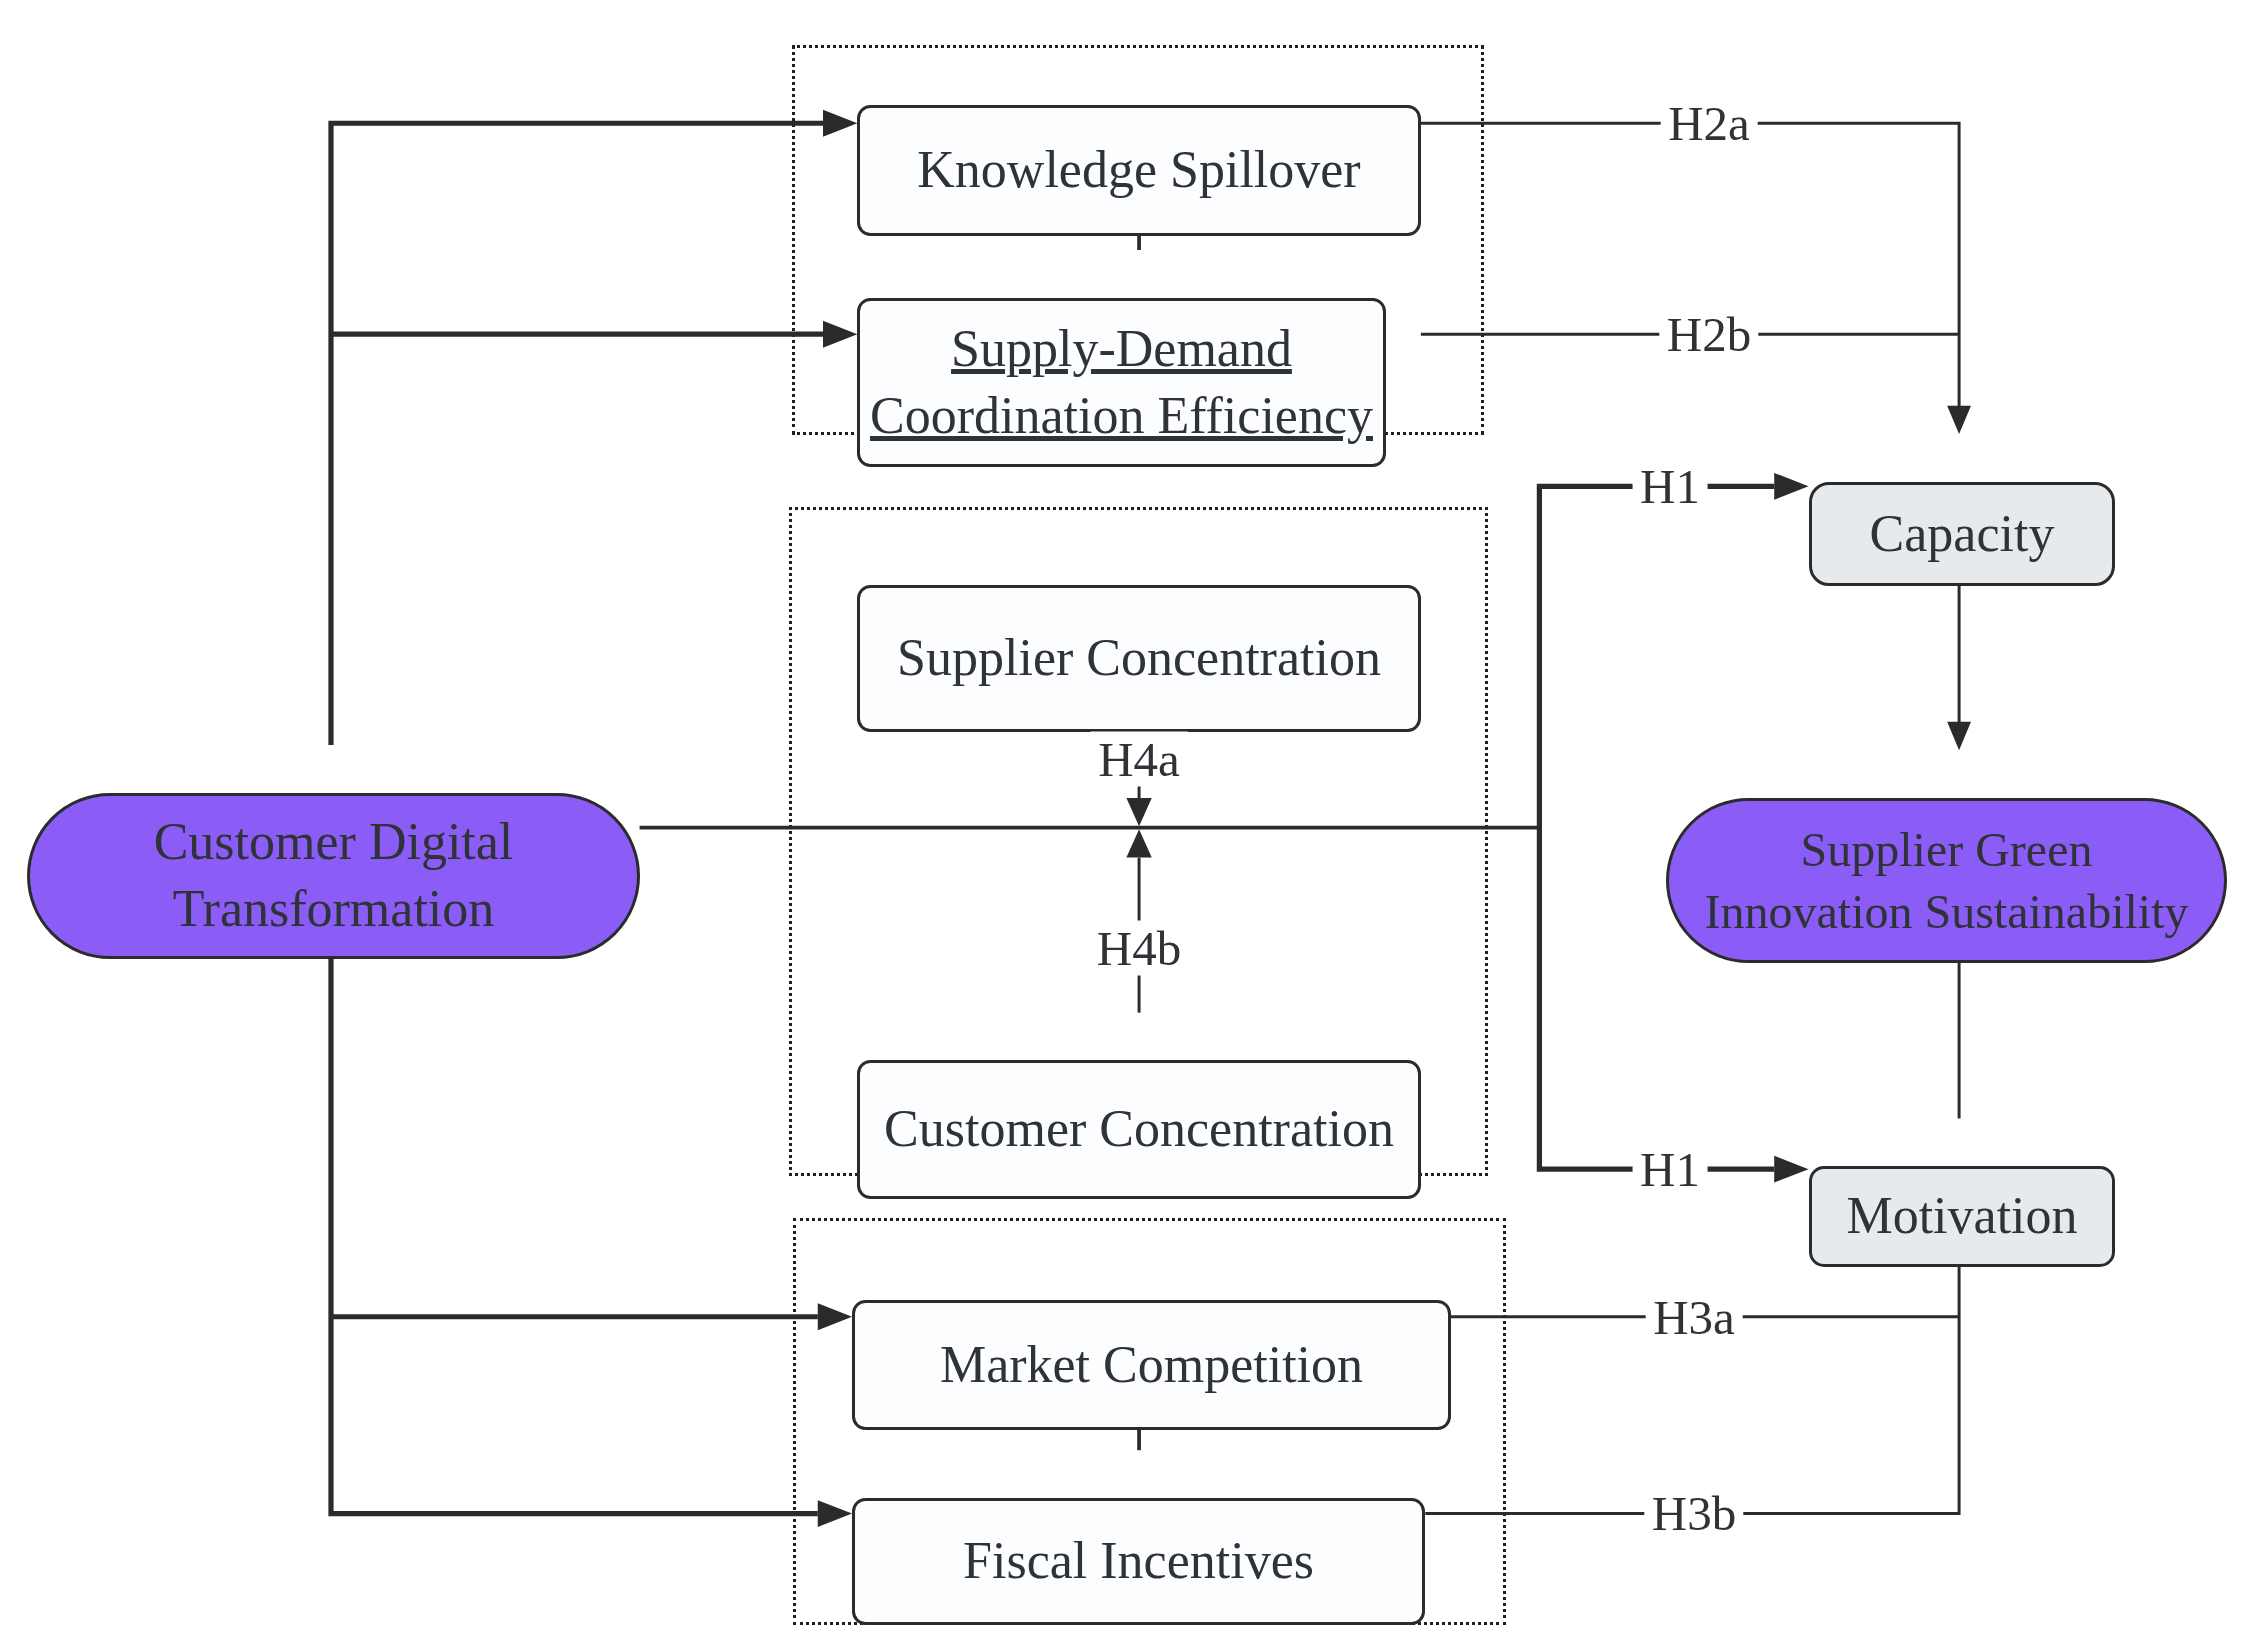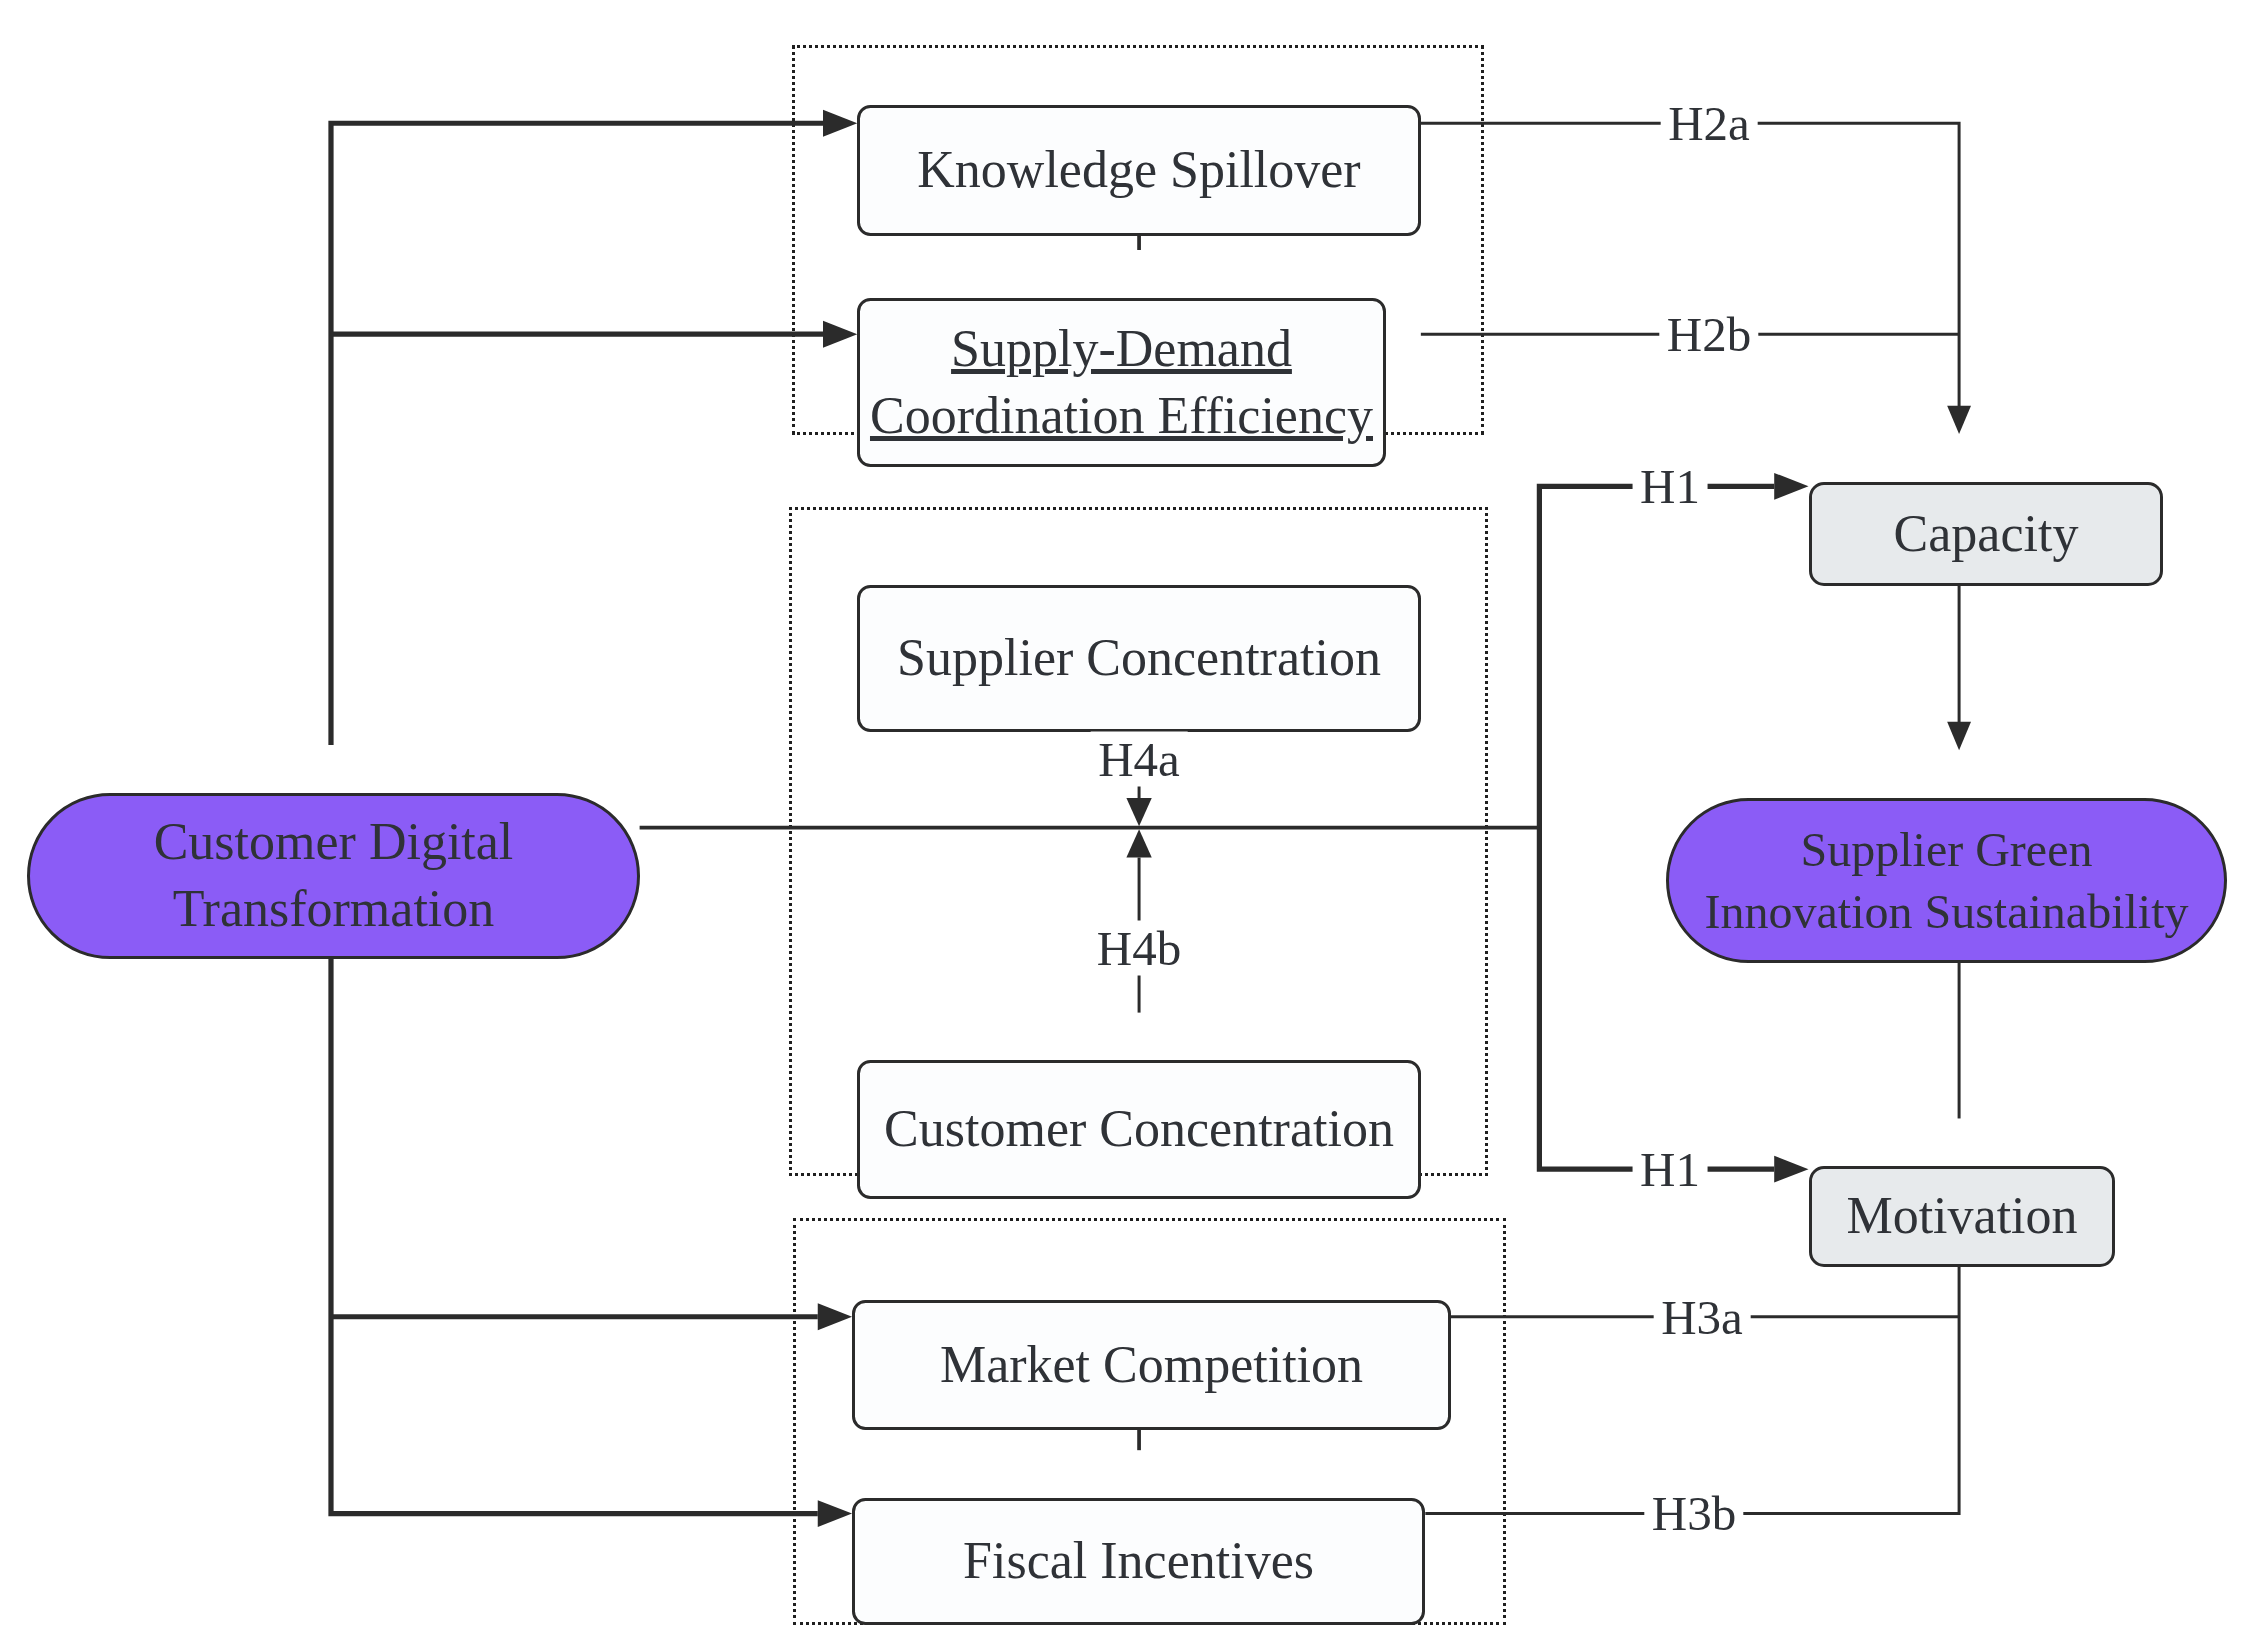--- a/index.html
+++ b/index.html
@@ -143,36 +143,36 @@
   </div>
 
   <div class="node" style="left:852px; top:1252px; width:599px; height:130px;align-items:center;">
     <span class="node-label">Market Competition</span>
   </div>
 
   <div class="node" style="left:852px; top:1450px; width:573px; height:127px;">
     <span class="node-label">Fiscal Incentives</span>
   </div>
 
-  <div class="node mediator" style="left:1809px; top:434px; width:354px; height:104px;">
+  <div class="node mediator" style="left:1809px; top:434px; width:306px; height:104px;border-radius:20px;">
     <span class="node-label">Capacity</span>
   </div>
 
   <div class="node mediator" style="left:1809px; top:1118px; width:306px; height:101px;">
     <span class="node-label">Motivation</span>
   </div>
 
   <div class="node stadium sgis" style="left:1666px; top:750px; width:561px; height:165px;">
     <span class="node-label">Supplier Green
 Innovation Sustainability</span>
   </div>
 
   <div class="hlabel" style="left:1709px; top:123px;">H2a</div>
   <div class="hlabel" style="left:1709px; top:334px;">H2b</div>
   <div class="hlabel" style="left:1670px; top:486px;">H1</div>
   <div class="hlabel" style="left:1670px; top:1169px;">H1</div>
-  <div class="hlabel" style="left:1694px; top:1317px;margin-left:8px;">H3a</div>
+  <div class="hlabel" style="left:1694px; top:1317px;">H3a</div>
   <div class="hlabel" style="left:1694px; top:1513px;">H3b</div>
   <div class="hlabel" style="left:1139px; top:759px;">H4a</div>
   <div class="hlabel" style="left:1139px; top:948px;">H4b</div>
 
 </div>
 
 
 </body></html>

